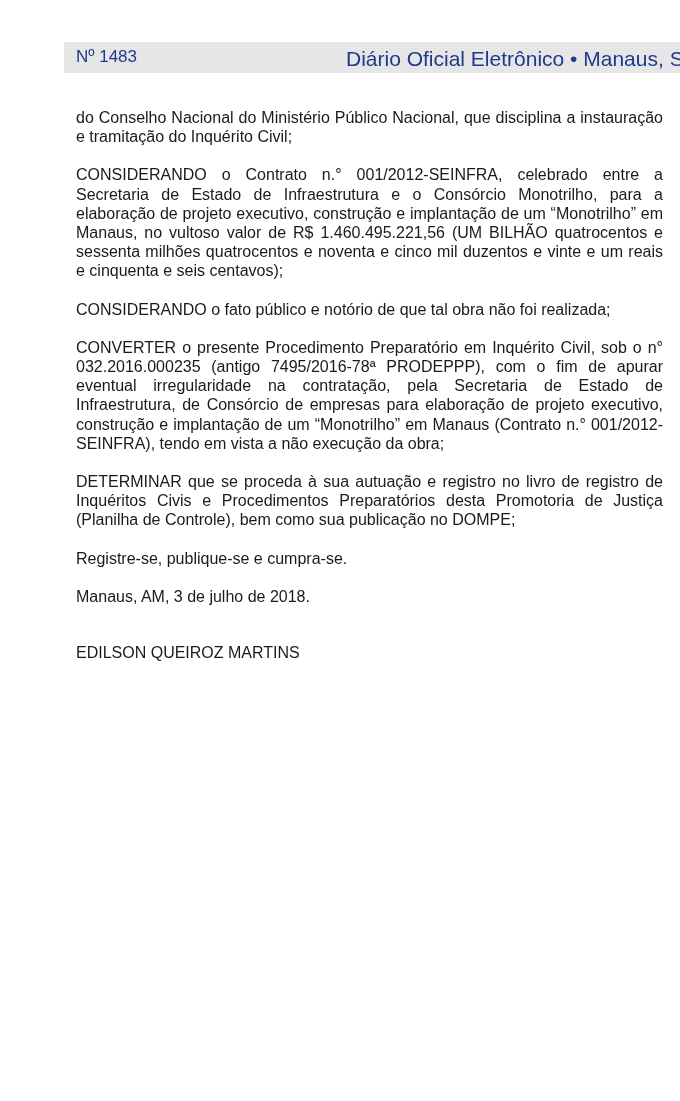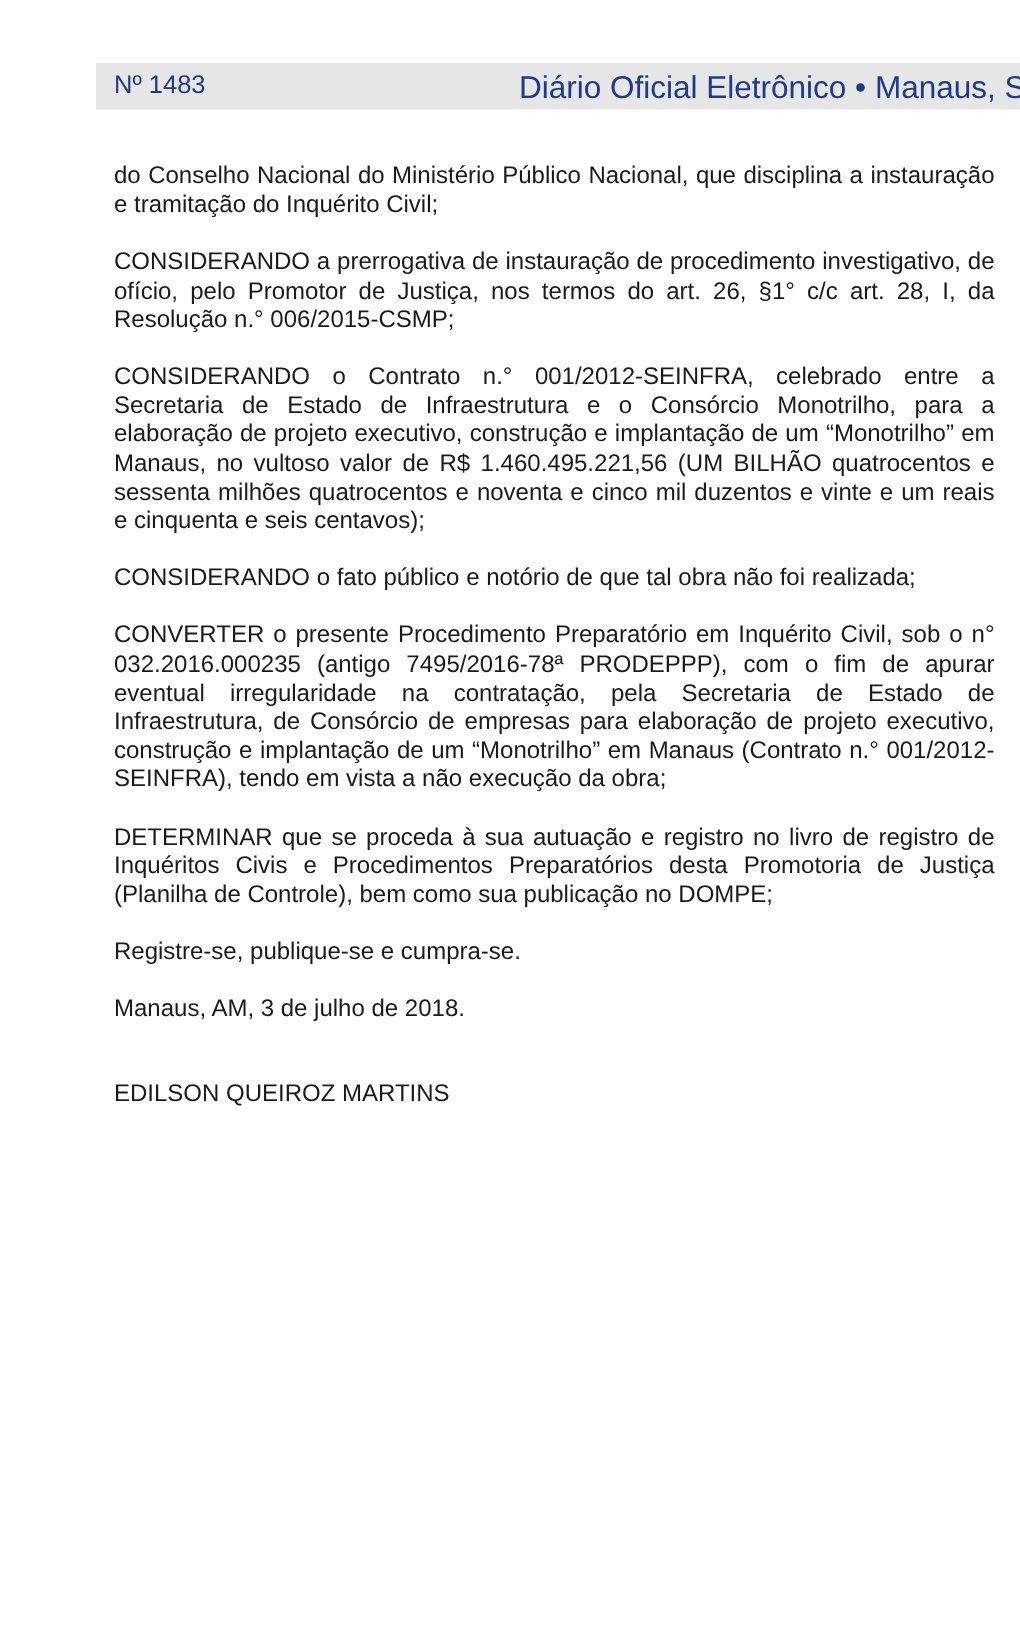--- a/index.html
+++ b/index.html
@@ -64,21 +64,20 @@
 </head>
 <body>
 
 <div class="header-bar">
   <span class="header-number">Nº 1483</span>
   <span class="header-title">Diário Oficial Eletrônico • Manaus, Se</span>
 </div>
 
 <div class="content">
   <p class="para">do Conselho Nacional do Ministério Público Nacional, que disciplina a instauração e tramitação do Inquérito Civil;</p>
-  <p class="para">CONSIDERANDO a prerrogativa de instauração de procedimento investigativo, de ofício, pelo Promotor de Justiça, nos termos do art. 26, §1° c/c art. 28, I, da Resolução n.° 006/2015-CSMP;</p>
   <p class="para">CONSIDERANDO o Contrato n.° 001/2012-SEINFRA, celebrado entre a Secretaria de Estado de Infraestrutura e o Consórcio Monotrilho, para a elaboração de projeto executivo, construção e implantação de um “Monotrilho” em Manaus, no vultoso valor de R$ 1.460.495.221,56 (UM BILHÃO quatrocentos e sessenta milhões quatrocentos e noventa e cinco mil duzentos e vinte e um reais e cinquenta e seis centavos);</p>
   <p class="para">CONSIDERANDO o fato público e notório de que tal obra não foi realizada;</p>
   <p class="para">CONVERTER o presente Procedimento Preparatório em Inquérito Civil, sob o n° 032.2016.000235 (antigo 7495/2016-78ª PRODEPPP), com o fim de apurar eventual irregularidade na contratação, pela Secretaria de Estado de Infraestrutura, de Consórcio de empresas para elaboração de projeto executivo, construção e implantação de um “Monotrilho” em Manaus (Contrato n.° 001/2012-SEINFRA), tendo em vista a não execução da obra;</p>
   <p class="para">DETERMINAR que se proceda à sua autuação e registro no livro de registro de Inquéritos Civis e Procedimentos Preparatórios desta Promotoria de Justiça (Planilha de Controle), bem como sua publicação no DOMPE;</p>
   <p class="para left">Registre-se, publique-se e cumpra-se.</p>
   <p class="para left">Manaus, AM, 3 de julho de 2018.</p>
   <div class="sig-block">
     <span class="sig-line">EDILSON QUEIROZ MARTINS</span>
   </div>
 </div>

